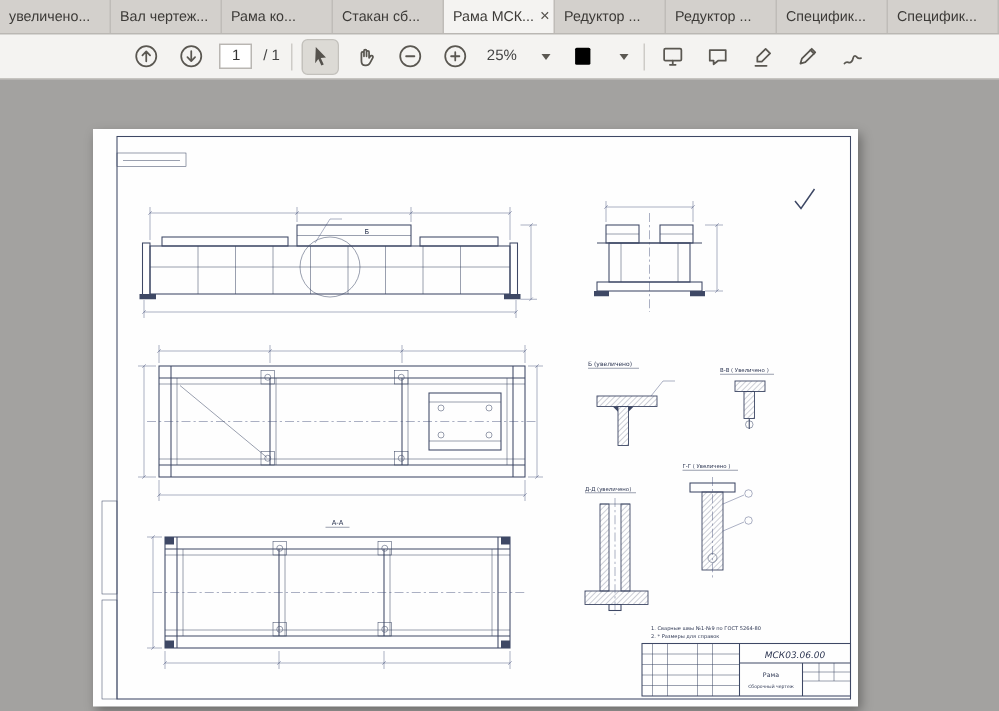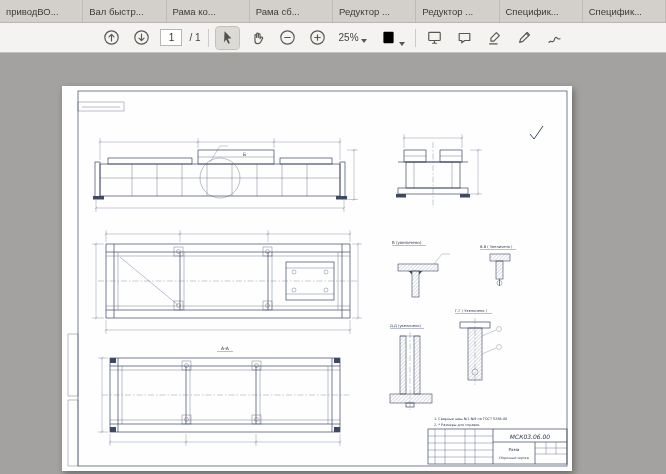--- a/index.html
+++ b/index.html
@@ -11,51 +11,55 @@
   .tab.active{background:#f4f3f1}
   .tab .close{margin-left:auto;font-size:11px;line-height:1;color:#55524d;padding-left:4px}
   
   .toolbar{height:30px;background:#f4f3f1;border-bottom:1px solid #c6c4c0;display:flex;align-items:center;justify-content:center;gap:7px;flex:0 0 auto}
   .tbtn{width:23px;height:22px;display:flex;align-items:center;justify-content:center;border-radius:3px}
   .tbtn.active{background:#dcdad5;outline:1px solid #c3c1bc}
   .tbtn svg{stroke:#5a5751;fill:none;stroke-width:1.1;stroke-linecap:round;stroke-linejoin:round}
   .sep{width:1px;height:18px;background:#cdcbc7}
   .pagebox{width:22px;height:17px;background:#fff;border:1px solid #b9b6b2;font-size:10px;display:flex;align-items:center;justify-content:center;color:#333}
   .pagetotal,.zoomlabel{font-size:10px;color:#444}
-  .drop{display:flex;align-items:flex-end;gap:2px;padding:2px 3px;border-radius:3px}
+  .drop{display:flex;align-items:center;gap:16px;padding:2px 3px;border-radius:3px}
   .caret{width:0;height:0;border-left:3.5px solid transparent;border-right:3.5px solid transparent;border-top:4px solid #5b5852}
   
   .content{flex:1 1 auto;position:relative;overflow:hidden;background:#a3a2a0}
   .page{position:absolute;left:62px;top:33px;width:510px;height:385px;background:#fefefe;box-shadow:2px 3px 7px rgba(0,0,0,.35)}
   
   .ln{fill:none;stroke:#3e4865;stroke-width:.7}
   .tn{fill:none;stroke:#3e4865;stroke-width:.35}
   .dm{fill:none;stroke:#46507a;stroke-width:.3}
   .cl{fill:none;stroke:#46507a;stroke-width:.3;stroke-dasharray:6 2 1.5 2}
   .fl{fill:#3e4865;stroke:none}
   svg.dwg text{fill:#2f3854;font-family:"DejaVu Sans",sans-serif}
 </style>
 </head>
 <body>
 
 <div class="app">
 
   <div class="tabbar">
     <div class="tab">
-        <span>приводВО...</span>
-      </div>
-    <div class="tab">
-        <span>Вал быстр...</span>
+        <span>увеличено...</span>
+      </div>
+    <div class="tab">
+        <span>Вал чертеж...</span>
       </div>
     <div class="tab">
         <span>Рама ко...</span>
       </div>
     <div class="tab">
-        <span>Рама сб...</span>
-      </div>
+        <span>Стакан сб...</span>
+      </div>
+    <div class="tab active">
+      <span>Рама МСК...</span>
+      <span class="close">×</span>
+    </div>
     <div class="tab">
         <span>Редуктор ...</span>
       </div>
     <div class="tab">
         <span>Редуктор ...</span>
       </div>
     <div class="tab">
         <span>Специфик...</span>
       </div>
     <div class="tab">

